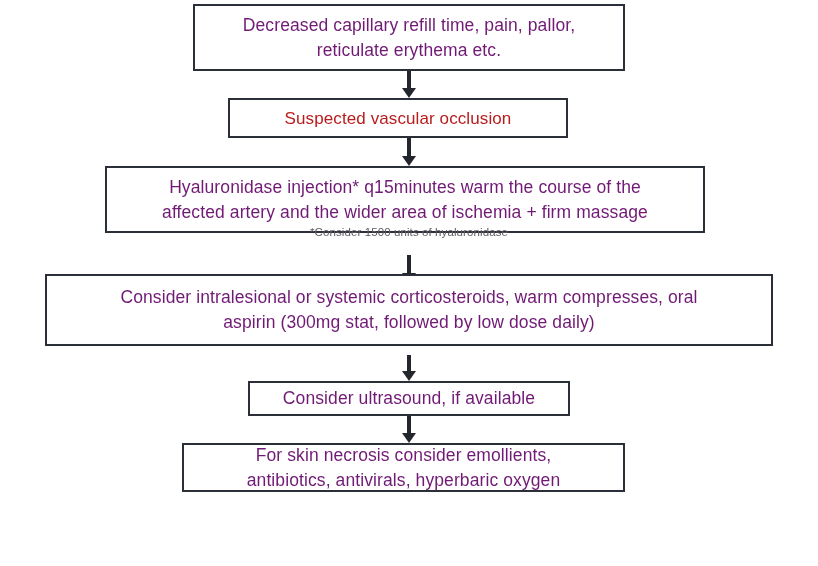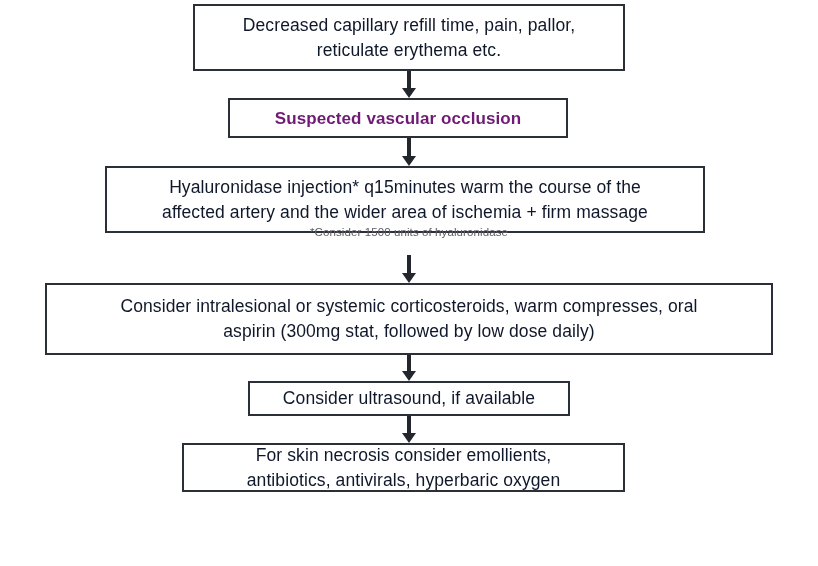--- a/index.html
+++ b/index.html
@@ -31,38 +31,38 @@
     box-sizing: border-box;
     background: #ffffff;
     border: 2px solid #2b2f38;
     display: flex;
     align-items: center;
     justify-content: center;
     text-align: center;
   }
   .node .node-text {
     display: block;
-    color: #0f172a;
+    color: #701a75;
     font-size: 17.5px;
     line-height: 25px;
     letter-spacing: 0.1px;
     white-space: pre-line;
     padding: 0 10px;
   }
   .node.emphasis .node-text {
-    font-weight: bold;
-    color: #701a75;
+    font-weight: normal;
+    color: #b91c1c;
     font-size: 17px;
   }
 
   
   #node-symptoms      { left: 193px; top:   4px; width: 432px; height:  67px; }
   #node-suspected     { left: 228px; top:  98px; width: 340px; height:  40px; }
   #node-hyaluronidase { left: 105px; top: 166px; width: 600px; height:  67px; }
-  #node-adjuncts      { left:  45px; top: 283px; width: 728px; height:  72px; }
+  #node-adjuncts      { left:  45px; top: 274px; width: 728px; height:  72px; }
   #node-ultrasound    { left: 248px; top: 381px; width: 322px; height:  35px; }
   #node-necrosis      { left: 182px; top: 443px; width: 443px; height:  49px; }
 
   
   .footnote {
     position: absolute;
     left: 0;
     top: 224px;
     width: 818px;
     text-align: center;

